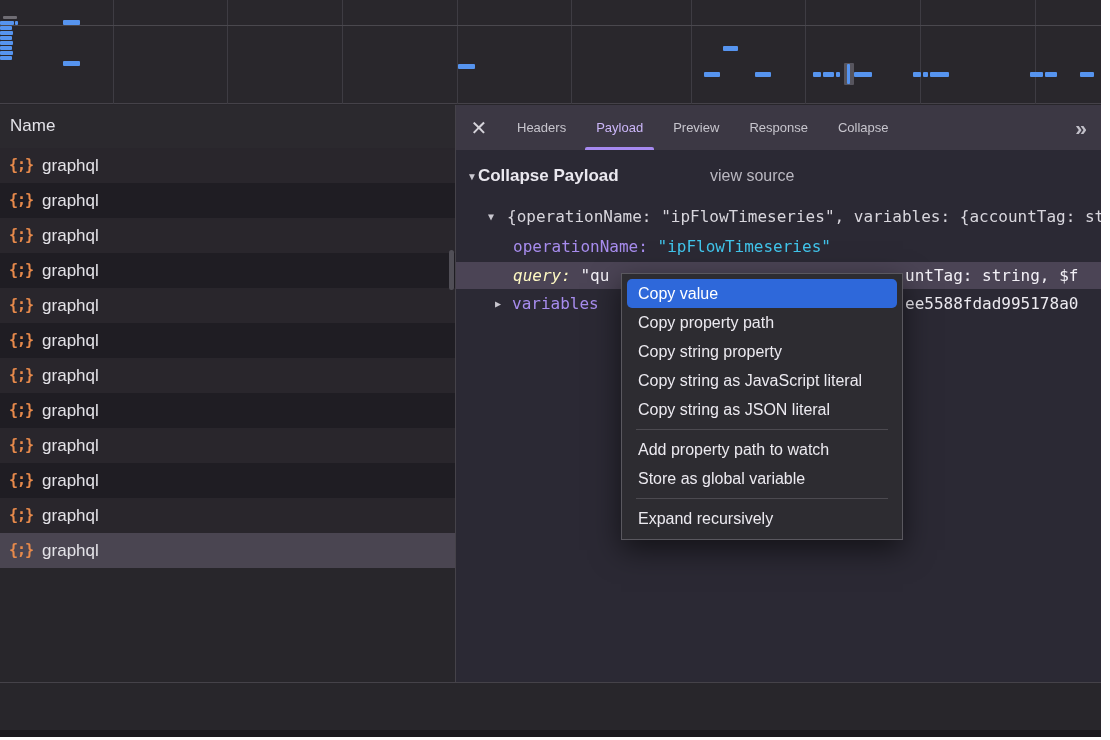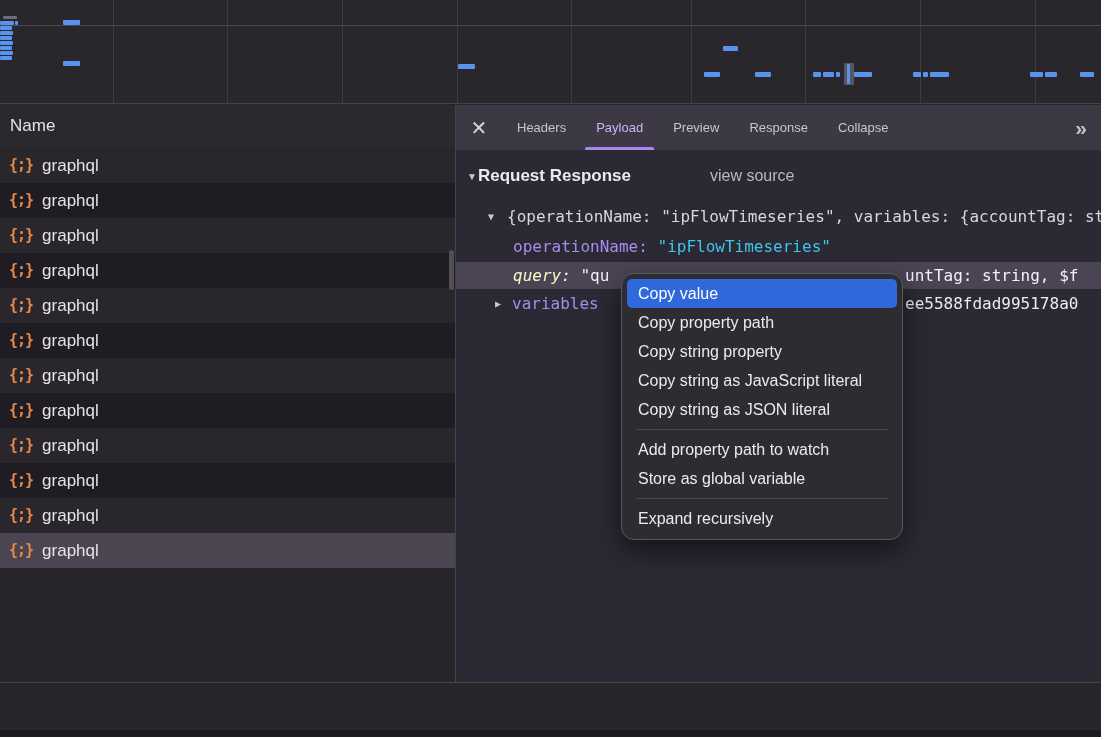--- a/index.html
+++ b/index.html
@@ -67,21 +67,21 @@
   .row-query { top:112px; height:27px; line-height:27px; background:#4b4455; color:#f2f0f6; }
   .row-query .key { color:#fef9c3;font-style:italic; }
   .row-query .text { position:absolute; left:57px; }
   .row-query .right-frag { position:absolute; left:449px; }
   .row-vars { top:142px; }
   .row-vars .text { position:absolute; left:56px; }
   .row-vars .right-frag { position:absolute; left:449px; color:#eceaf0; }
 
   
   .context-menu { position:absolute; left:621px; top:273px; width:282px;
-                  background:#2d2c31; border:1px solid #5a585f; border-radius:13px;
+                  background:#2d2c31; border:1px solid #5a585f; border-radius:0;
                   padding:5px 0 6px 0; box-shadow:0 10px 28px rgba(0,0,0,0.55);
                   z-index:10; }
   .menu-item { height:29px; line-height:29px; padding:0 6px 0 16px; color:#eceaf0;
                font-size:16px; white-space:nowrap; cursor:default; }
   .menu-item.highlighted { background:#2e68da; border-radius:5px; margin:0 5px;
                            padding:0 6px 0 11px; color:#ffffff; }
   .menu-sep { height:1px; background:#4c4a50; margin:5px 14px; }
 
   
   .footer-rule { position:absolute; left:0; top:682px; width:1101px; height:1px;
@@ -200,21 +200,21 @@
         <div class="tab">Preview</div>
         <div class="tab">Response</div>
         <div class="tab">Collapse</div>
       </div>
     <div class="more-tabs">»</div>
   </div>
 
   <div class="payload">
     <div class="payload-header" style="padding-left:11px;">
       <span class="twisty">▼</span>
-      <span class="payload-title">Request Response</span>
+      <span class="payload-title">Collapse Payload</span>
       <span class="view-source">view source</span>
     </div>
 
     <div class="tree-row row-preview">
       <span class="twisty" style="left:32px;">▼</span>
       <span class="text">{operationName: "ipFlowTimeseries", variables: {accountTag: st</span>
     </div>
 
     <div class="tree-row row-op">
       <span class="text">

